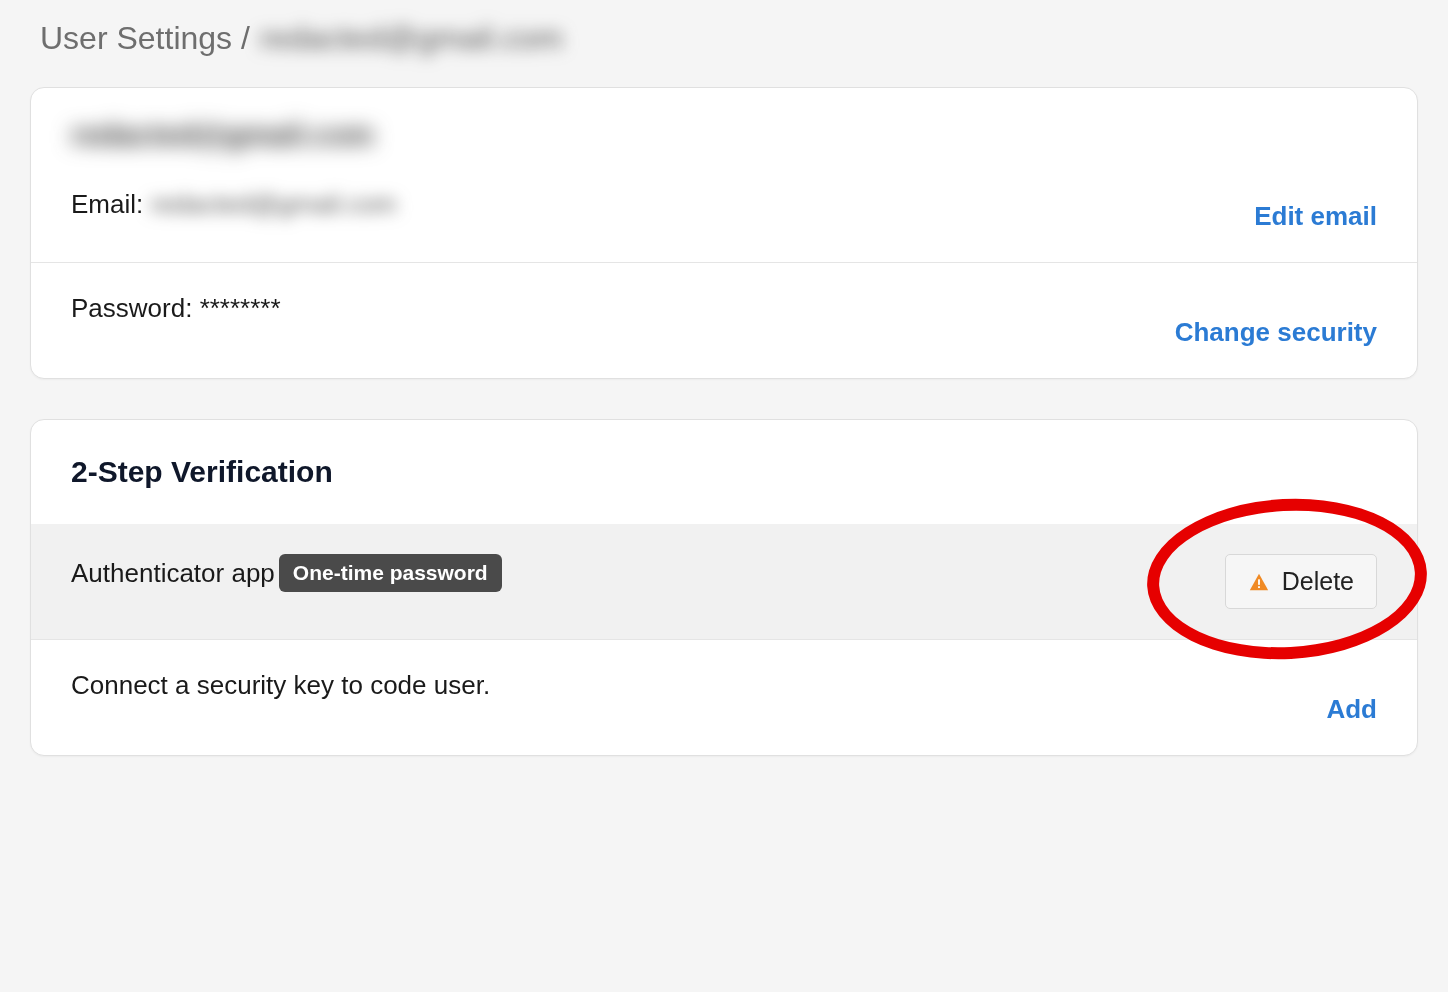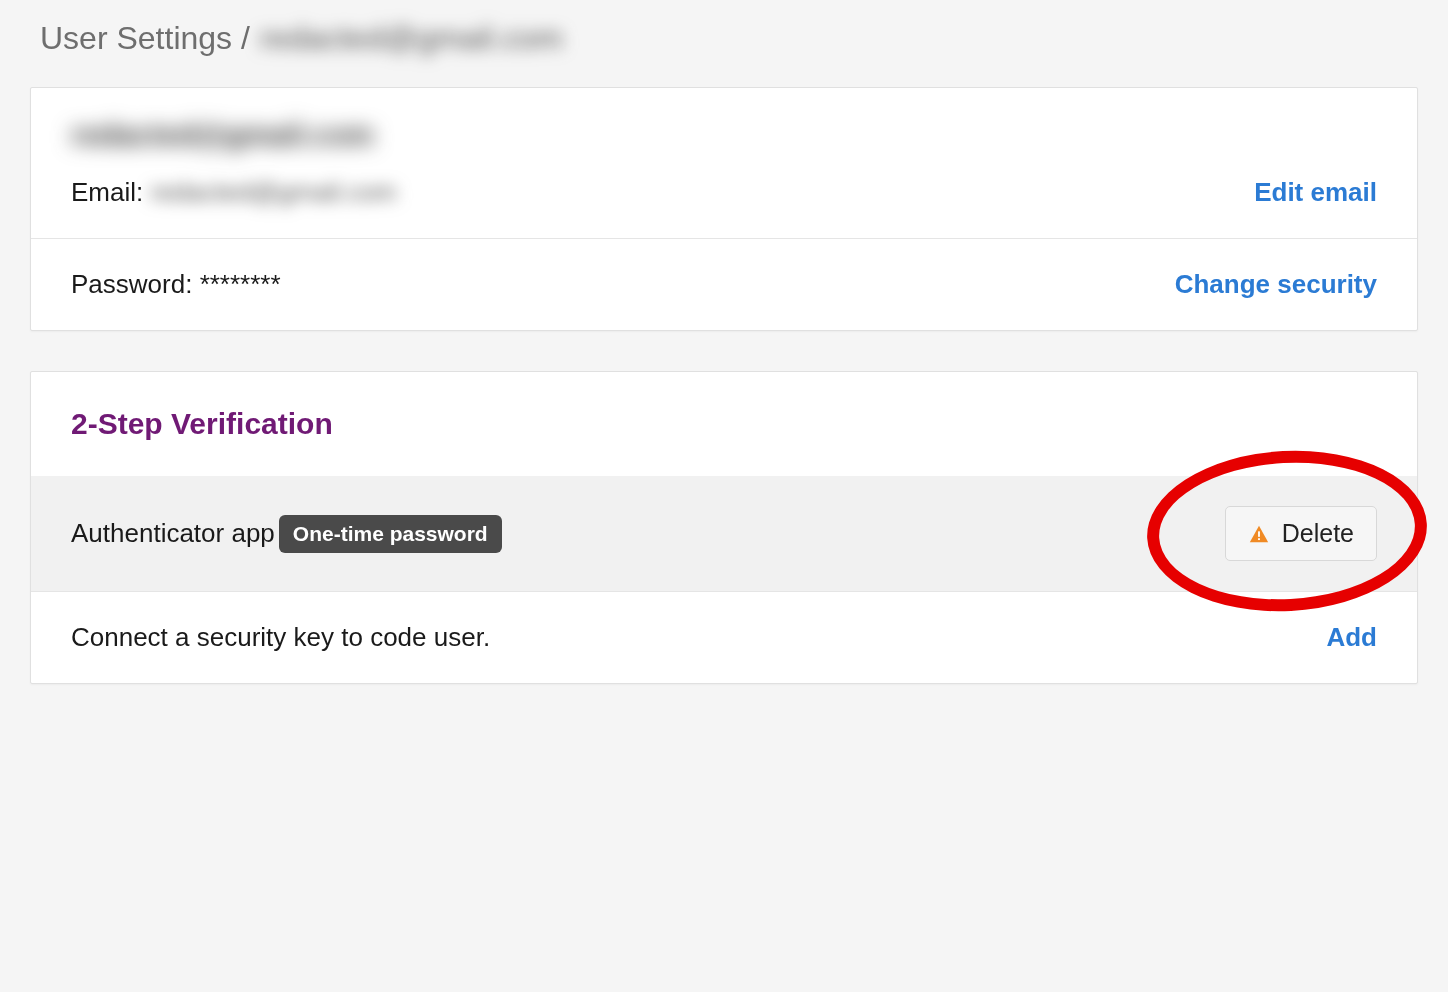--- a/index.html
+++ b/index.html
@@ -25,37 +25,37 @@
       align-items: center;
       gap: 10px;
     }
     .breadcrumb-user {
       filter: blur(8px);
       color: #555;
     }
     .card {
       background: #fff;
       border: 1px solid #e0e0e0;
-      border-radius: 2px;
+      border-radius: 14px;
       margin-bottom: 40px;
       box-shadow: 0 1px 2px rgba(0,0,0,0.04);
     }
     .card-header-row {
       padding: 30px 40px 20px 40px;
     }
     .user-name-blur {
       font-size: 30px;
       font-weight: 600;
       color: #333;
       filter: blur(10px);
     }
     .row {
       display: flex;
       justify-content: space-between;
-      align-items: center;
+      align-items: flex-start;
       padding: 30px 40px;
       border-top: 1px solid #e5e5e5;
     }
     .row:first-child {
       border-top: none;
     }
     .row-inner-first {
       padding: 5px 40px 30px 40px;
       display: flex;
       justify-content: space-between;
@@ -68,25 +68,26 @@
     .email-value-blur {
       filter: blur(8px);
       color: #555;
     }
     .link {
       font-size: 26px;
       font-weight: 600;
       color: #2b7bd4;
       cursor: pointer;
       text-decoration: none;
+      margin-top: 24px;
     }
     .section-title {
       font-size: 30px;
       font-weight: 700;
-      color: #701a75;
+      color: #0f172a;
       padding: 35px 40px;
     }
     .row-shaded {
       background: #f1f1f1;
     }
     .row-left {
       display: flex;
       align-items: center;
       gap: 4px;
     }

